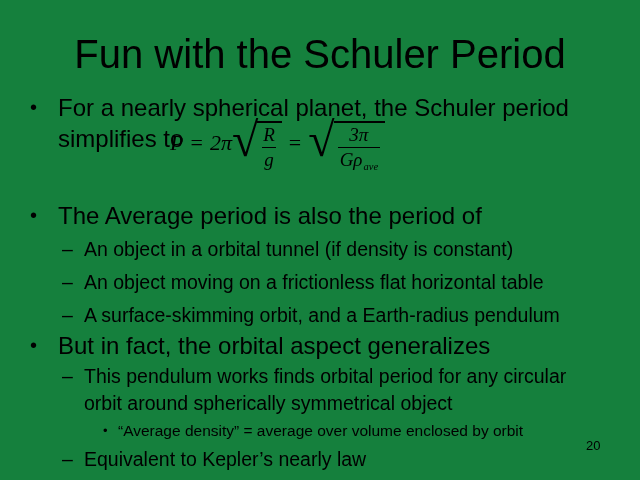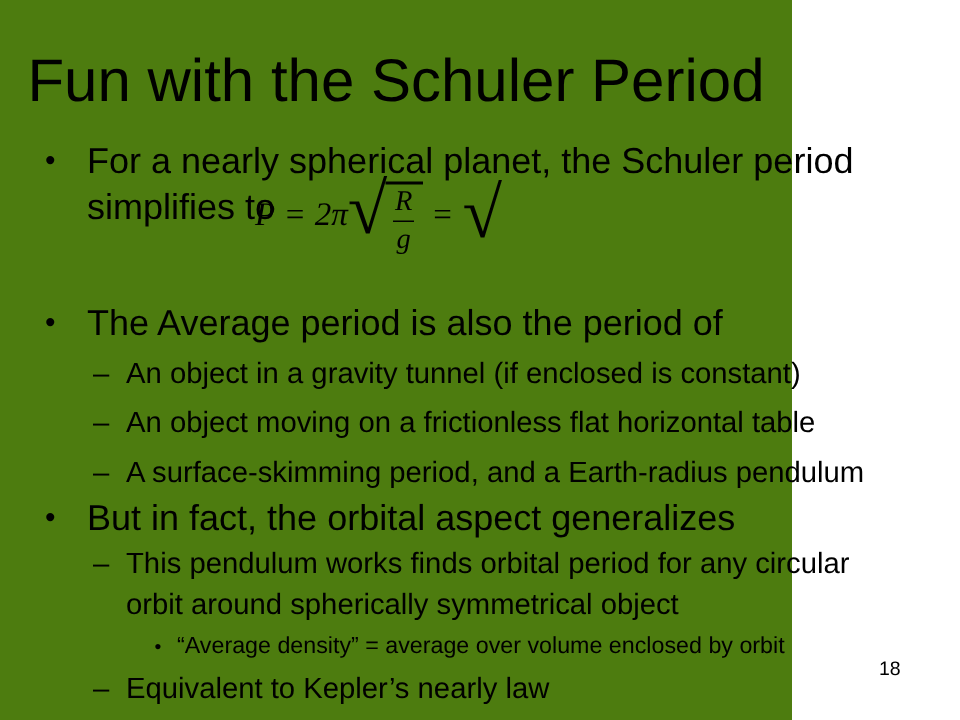--- a/index.html
+++ b/index.html
@@ -5,23 +5,23 @@
   * { margin: 0; padding: 0; box-sizing: border-box; }
   html, body { width: 640px; height: 480px; }
   body {
     font-family: "Liberation Sans", sans-serif;
     background: #ffffff;
     color: #000000;
     overflow: hidden;
   }
   .slide {
     position: relative;
-    width: 528px;
+    width: 640px;
     height: 480px;
-    background: #4d7c0f;
+    background: #15803d;
   }
   .title {
     position: absolute;
     top: 30px;
     left: 0;
     width: 100%;
     text-align: center;
     font-size: 40px;
     line-height: 48px;
     font-weight: 400;
@@ -111,39 +111,46 @@
       <span class="frac">
         <span class="num">R</span>
         <span class="den">
             <span>g</span>
           </span>
       </span>
     </span>
     <span class="eq-op">=</span>
     <span class="sqrt">
       <span class="radical">√</span>
+      <span class="frac">
+        <span class="num">3π</span>
+        <span class="den">
+          <span>Gρ</span>
+          <span class="den-sub">ave</span>
+        </span>
+      </span>
     </span>
   </div>
 
   <div class="li l1" style="top:200px;">
     <span class="marker">•</span>
     <span class="text">The Average period is also the period of</span>
   </div>
 
   <div class="li l2" style="top:236px;">
     <span class="marker">–</span>
-    <span class="text">An object in a gravity tunnel (if enclosed is constant)</span>
+    <span class="text">An object in a orbital tunnel (if density is constant)</span>
   </div>
   <div class="li l2" style="top:269px;">
     <span class="marker">–</span>
     <span class="text">An object moving on a frictionless flat horizontal table</span>
   </div>
   <div class="li l2" style="top:302px;">
     <span class="marker">–</span>
-    <span class="text">A surface-skimming period, and a Earth-radius pendulum</span>
+    <span class="text">A surface-skimming orbit, and a Earth-radius pendulum</span>
   </div>
 
   <div class="li l1" style="top:330px;">
     <span class="marker">•</span>
     <span class="text">But in fact, the orbital aspect generalizes</span>
   </div>
 
   <div class="li l2" style="top:363px;">
     <span class="marker">–</span>
     <span class="text">This pendulum works finds orbital period for any circular
@@ -153,15 +160,15 @@
   <div class="li l3" style="top:420px;">
     <span class="marker">•</span>
     <span class="text">“Average density” = average over volume enclosed by orbit</span>
   </div>
 
   <div class="li l2" style="top:446px;">
     <span class="marker">–</span>
     <span class="text">Equivalent to Kepler’s nearly law</span>
   </div>
 
-  <div class="page-num">18</div>
+  <div class="page-num">20</div>
 
 </div>
 
 </body></html>

